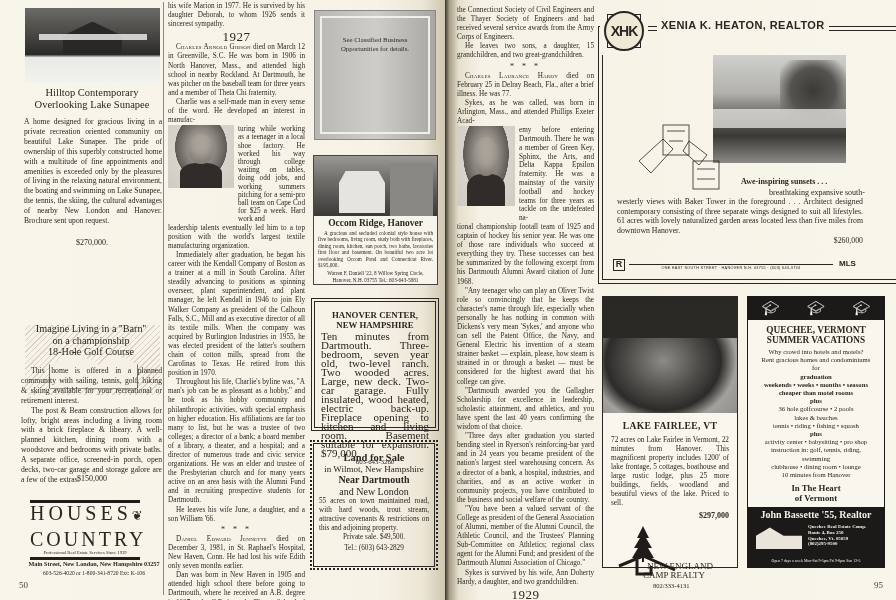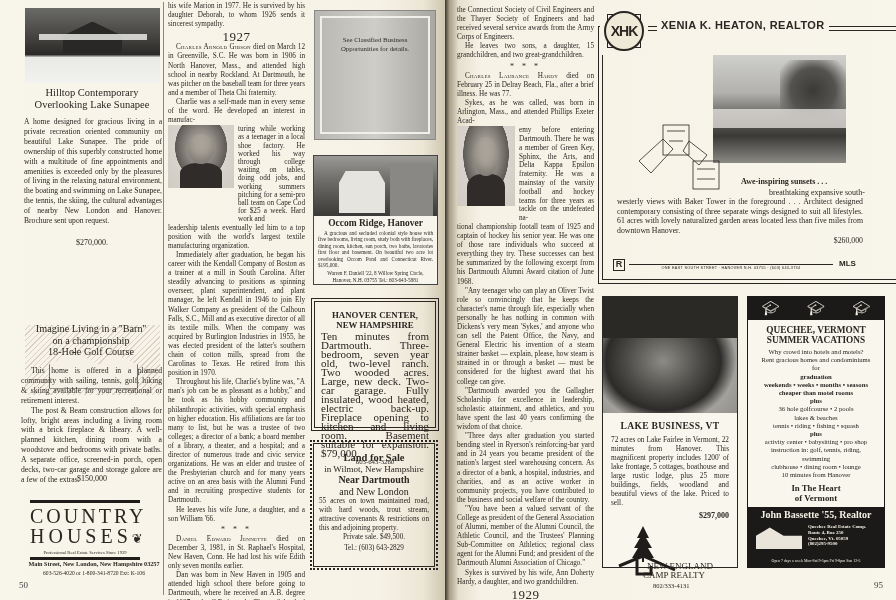--- a/index.html
+++ b/index.html
@@ -67,24 +67,24 @@
       <div>18-Hole Golf Course</div>
     </div>
     <div class="abs just" style="left:21px; top:366px; width:141px; font-size:7.7px; line-height:9.9px;">
       <p style="text-indent:10px; text-align:justify;">This home is offered in a planned community with sailing, tennis, golf, hiking &amp; skiing available for your recreational or retirement interest.</p>
       <p style="text-indent:10px; text-align:justify;">The post &amp; Beam construction allows for lofty, bright areas including a living room with a brick fireplace &amp; libeary. A well-planned kitchen, dining room with a woodstove and bedrooms with private baths. A separate office, screened-in porch, open decks, two-car garage and storage galore are a few of the extras.</p>
     </div>
     <div class="abs" style="left:22px; top:474px; width:140px; text-align:center; font-size:8px;">$150,000</div>
 
     <div class="abs" style="left:30px; top:500px; width:110px;">
       <div style="height:3px; background:#1f1c1a;"></div>
-      <div style="font-size:20px; letter-spacing:3px; text-align:center; line-height:20px; margin-top:3px;">COUNTRY</div>
       <div style="text-align:center; line-height:20px;">
         <span style="font-size:20px; letter-spacing:4px;">HOUSES</span><span style="font-size:13px;">❦</span>
       </div>
+      <div style="font-size:20px; letter-spacing:3px; text-align:center; line-height:20px; margin-top:3px;">COUNTRY</div>
       <div style="font-size:4.6px; text-align:center; margin:1px 0 2px;">Professional Real Estate Services Since 1939</div>
       <div style="height:3px; background:#1f1c1a;"></div>
     </div>
     <div class="abs" style="left:19px; top:560px; width:150px; text-align:center; font-size:6.2px; font-weight:bold;">Main Street, New London, New Hampshire 03257</div>
     <div class="abs" style="left:19px; top:570px; width:150px; text-align:center; font-size:5.6px;">603-526-4020 or 1-800-341-8720 Ext: K-106</div>
     <div class="abs page-num" style="left:19px; top:580px;">50</div>
 
     <div class="abs" style="left:163px; top:2px; width:1px; height:593px; background:#8c867c;"></div>
 
     <div class="abs col-text" style="left:168px; top:2px; width:137px;">
@@ -192,21 +192,21 @@
       <div class="abs" style="left:10px; top:228px; width:12px; height:12px; border:1.5px solid #2a2622; font-family:'Liberation Sans', sans-serif; font-weight:bold; font-size:9px; line-height:9px; text-align:center;">R</div>
       <div class="abs mls-line" style="left:26px; top:233px; width:204px;"></div>
       <div class="abs" style="left:26px; top:235px; width:204px; text-align:center; font-family:'Liberation Sans', sans-serif; font-size:3.8px; letter-spacing:.3px;">ONE EAST SOUTH STREET · HANOVER N.H. 03755 · (603) 643-3734</div>
       <div class="abs" style="left:236px; top:228px; font-family:'Liberation Sans', sans-serif; font-weight:bold; font-size:8px;">MLS</div>
     </div>
 
     <div class="abs" style="left:157px; top:296px; width:136px; height:272px; border:1.5px solid #2a2622; background:#f9f6ee;">
       <div class="photo" style="height:116px; background:radial-gradient(ellipse at 45% 55%, #8d8b86 0%, #4e4c48 35%, #2d2b29 55%, #a3a19c 70%, #8a8884 100%);">
         <div style="position:absolute; left:0; top:0; width:100%; height:35%; background:#2b2926;"></div>
       </div>
-      <div class="ad-title" style="font-size:9.6px; font-weight:bold; margin-top:7px; letter-spacing:.3px;">LAKE BUSINESS, VT</div>
+      <div class="ad-title" style="font-size:9.6px; font-weight:bold; margin-top:7px; letter-spacing:.3px;">LAKE FAIRLEE, VT</div>
       <div class="just" style="font-size:7.3px; line-height:9px; padding:4px 8px 0;">72 acres on Lake Fairlee in Vermont, 22 minutes from Hanover. This magnificent property includes 1200' of lake frontage, 5 cottages, boathouse and large rustic lodge, plus 25 more buildings, fields, woodland and beautiful views of the lake. Priced to sell.</div>
       <div style="font-size:8px; font-weight:bold; text-align:right; padding:4px 8px 0;">$297,000</div>
       <div class="camp-logo" style="position:relative; height:70px; margin-top:0;">
         <svg width="136" height="70" viewBox="0 0 136 70" style="position:absolute; left:0; top:0;">
           <g fill="#1f1c1a">
             <path d="M40 6 L34 18 L37 18 L31 28 L35 28 L29 38 L51 38 L45 28 L49 28 L43 18 L46 18 Z"></path>
             <rect x="39" y="38" width="2" height="4"></rect>
           </g>
           <g fill="none" stroke="#1f1c1a" stroke-width="3">
             <path d="M16 46 L40 36 L72 50"></path>

